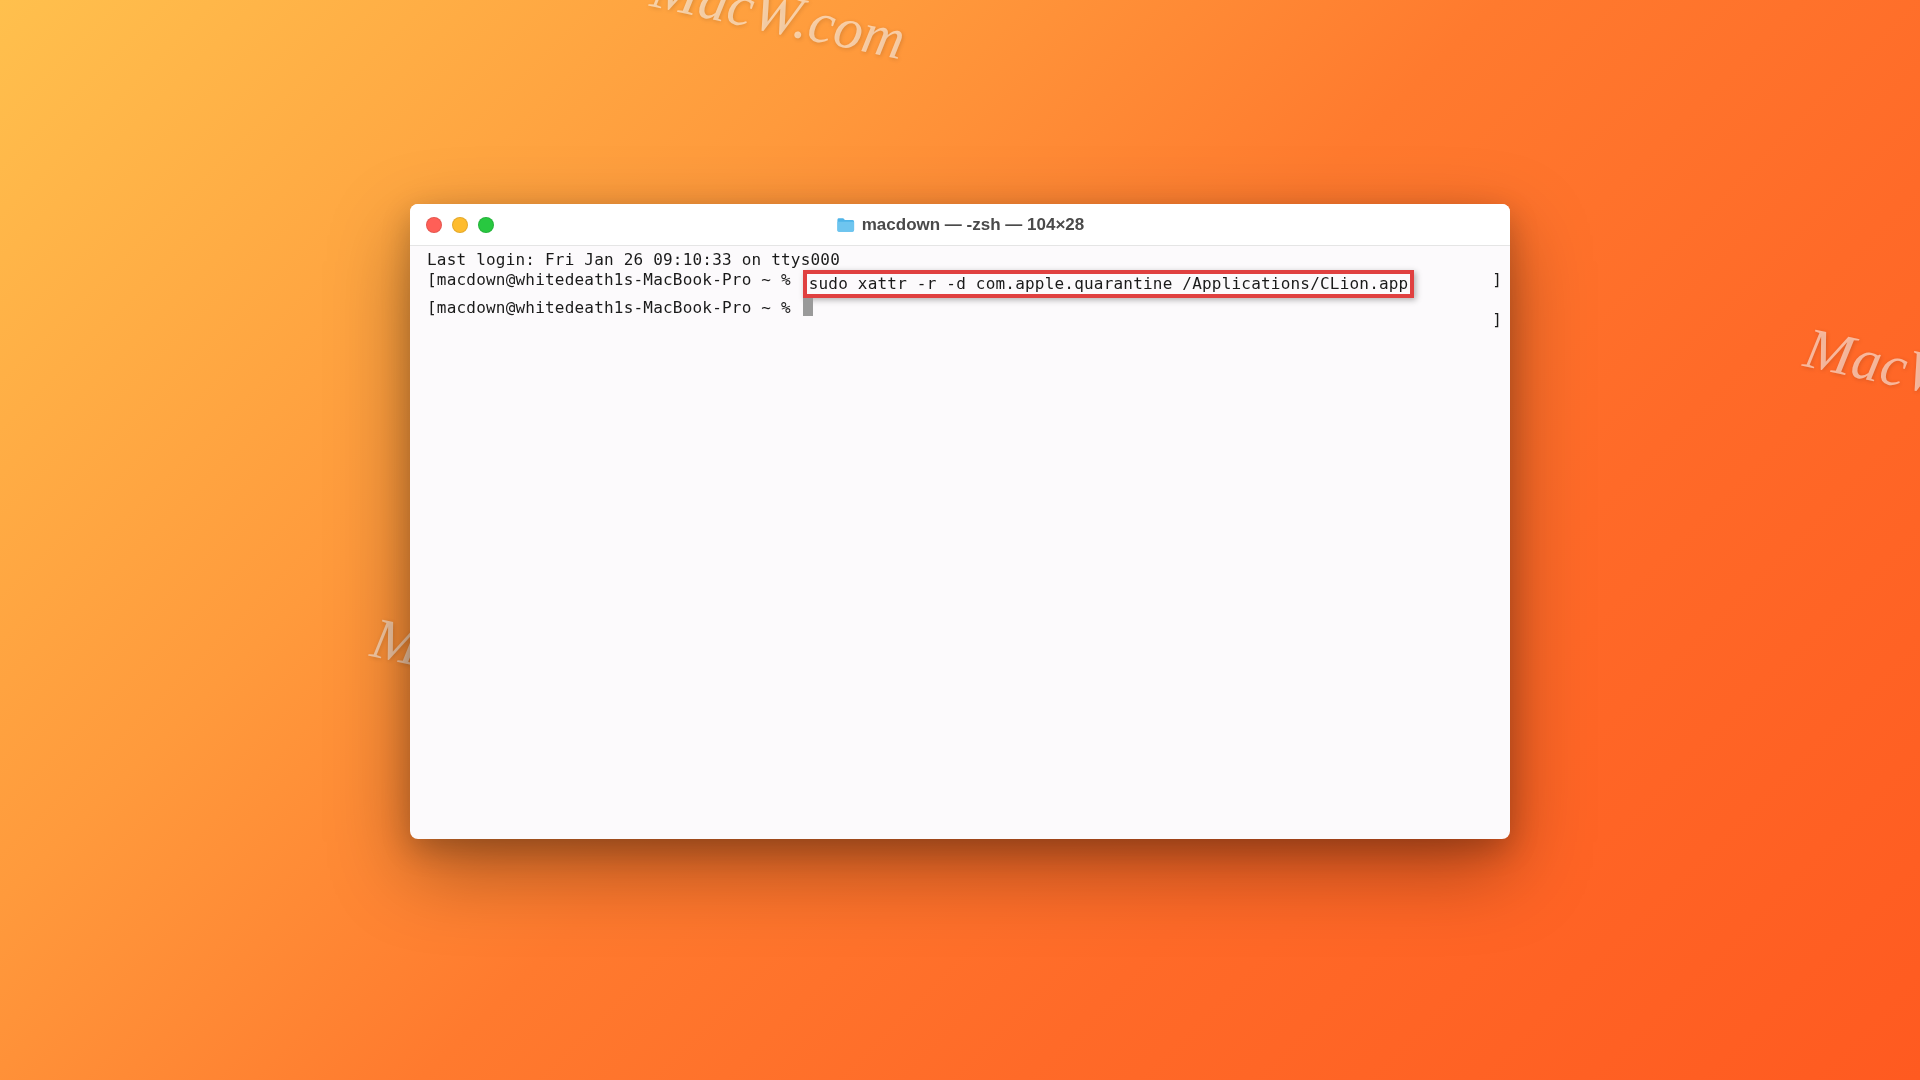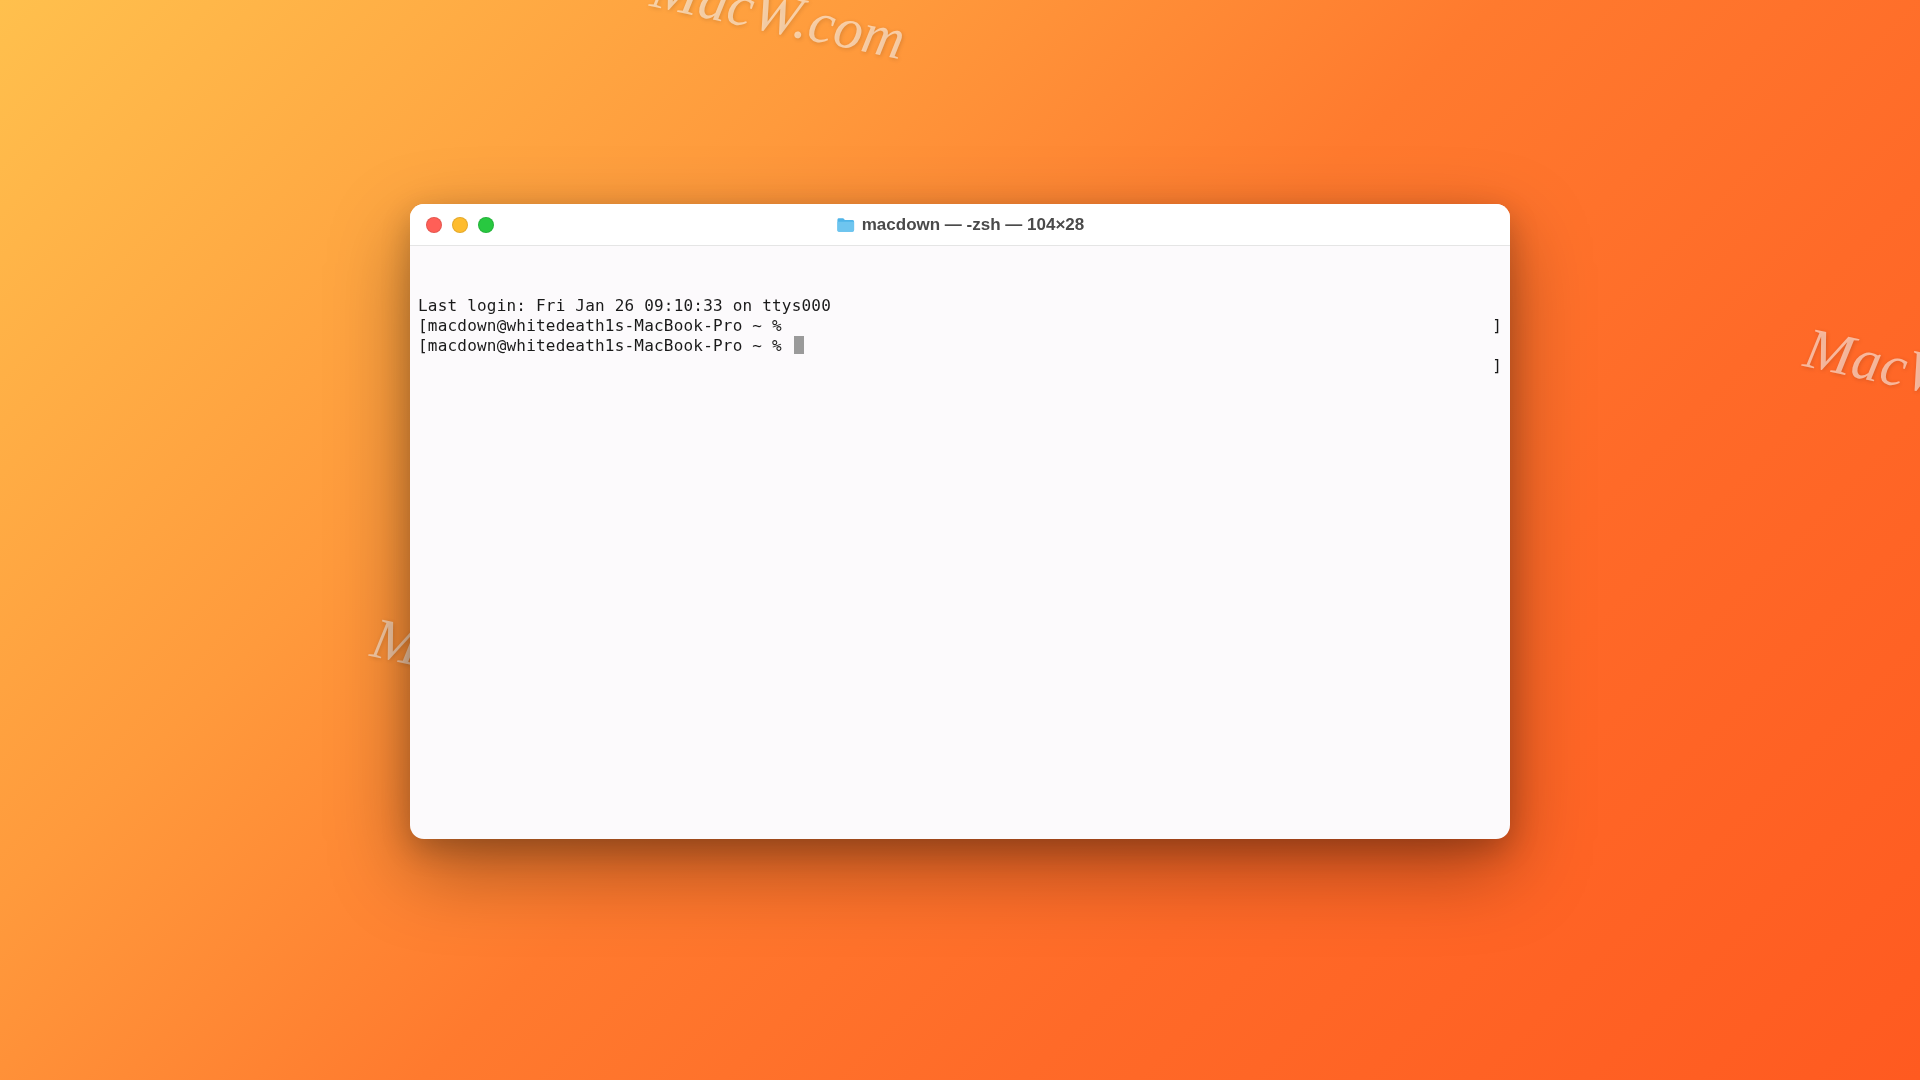--- a/index.html
+++ b/index.html
@@ -31,21 +31,21 @@
     .wm2 { top: 340px; right: -140px; transform: rotate(12deg); }
     .wm3 { top: 630px; left: 370px; transform: rotate(12deg); }
     
     .terminal-window {
       position: absolute;
       top: 204px;
       left: 410px;
       width: 1100px;
       height: 635px;
       background: #fcfafc;
-      border-radius: 14px;
+      border-radius: 8px;
       box-shadow: 0 30px 80px rgba(0,0,0,0.35), 0 10px 30px rgba(0,0,0,0.2);
       overflow: hidden;
     }
     .title-bar {
       height: 42px;
       background: #ffffff;
       border-bottom: 1px solid #e5e5e5;
       display: flex;
       align-items: center;
       position: relative;
@@ -74,28 +74,27 @@
       font-weight: 600;
       color: #4a4a4a;
     }
     .folder-icon {
       display: inline-flex;
       align-items: center;
     }
     .folder-icon svg { width: 20px; height: 18px; }
     
     .terminal-body {
-      padding: 4px 8px;
+      padding: 4px 17px;
       font-family: 'SF Mono', 'Menlo', 'Monaco', 'Consolas', monospace;
       font-size: 16px;
       line-height: 20px;
       color: #1a1a1a;
       letter-spacing: 0.2px;
       position: relative;
-      margin-top: 46px;
     }
     .term-line {
       white-space: pre;
       display: flex;
     }
     .highlight-box {
       display: inline-block;
       border: 4px solid #e04040;
       box-shadow: 2px 2px 6px rgba(0,0,0,0.3);
       padding: 0 2px;
@@ -140,21 +139,21 @@
             <path d="M2 4 C2 2.5 3 2 4 2 L9 2 L11 4 L20 4 C21.5 4 22 5 22 6 L22 16 C22 17.5 21 18 20 18 L4 18 C2.5 18 2 17 2 16 Z" fill="#4fb4e8"></path>
             <path d="M2 6 L22 6 L22 16 C22 17.5 21 18 20 18 L4 18 C2.5 18 2 17 2 16 Z" fill="#6ec5ef"></path>
           </svg>
         </span>
         <span>macdown — -zsh — 104×28</span>
       </div>
     </div>
     <div class="terminal-body">
       <div class="term-line">Last login: Fri Jan 26 09:10:33 on ttys000</div>
       <div class="term-line">
-        <span>[macdown@whitedeath1s-MacBook-Pro ~ % </span>
+        <span>[macdown@whitedeath1s-MacBook-Pro ~ % </span><span class="highlight-box"><span>sudo xattr -r -d com.apple.quarantine /Applications/CLion.app</span></span>
       </div>
       <div class="term-line">
         <span>[macdown@whitedeath1s-MacBook-Pro ~ % </span><span class="cursor"></span>
       </div>
       <div class="right-bracket-col">
         <div>&nbsp;</div>
         <div>]</div>
         <div>&nbsp;</div>
         <div>]</div>
       </div>

